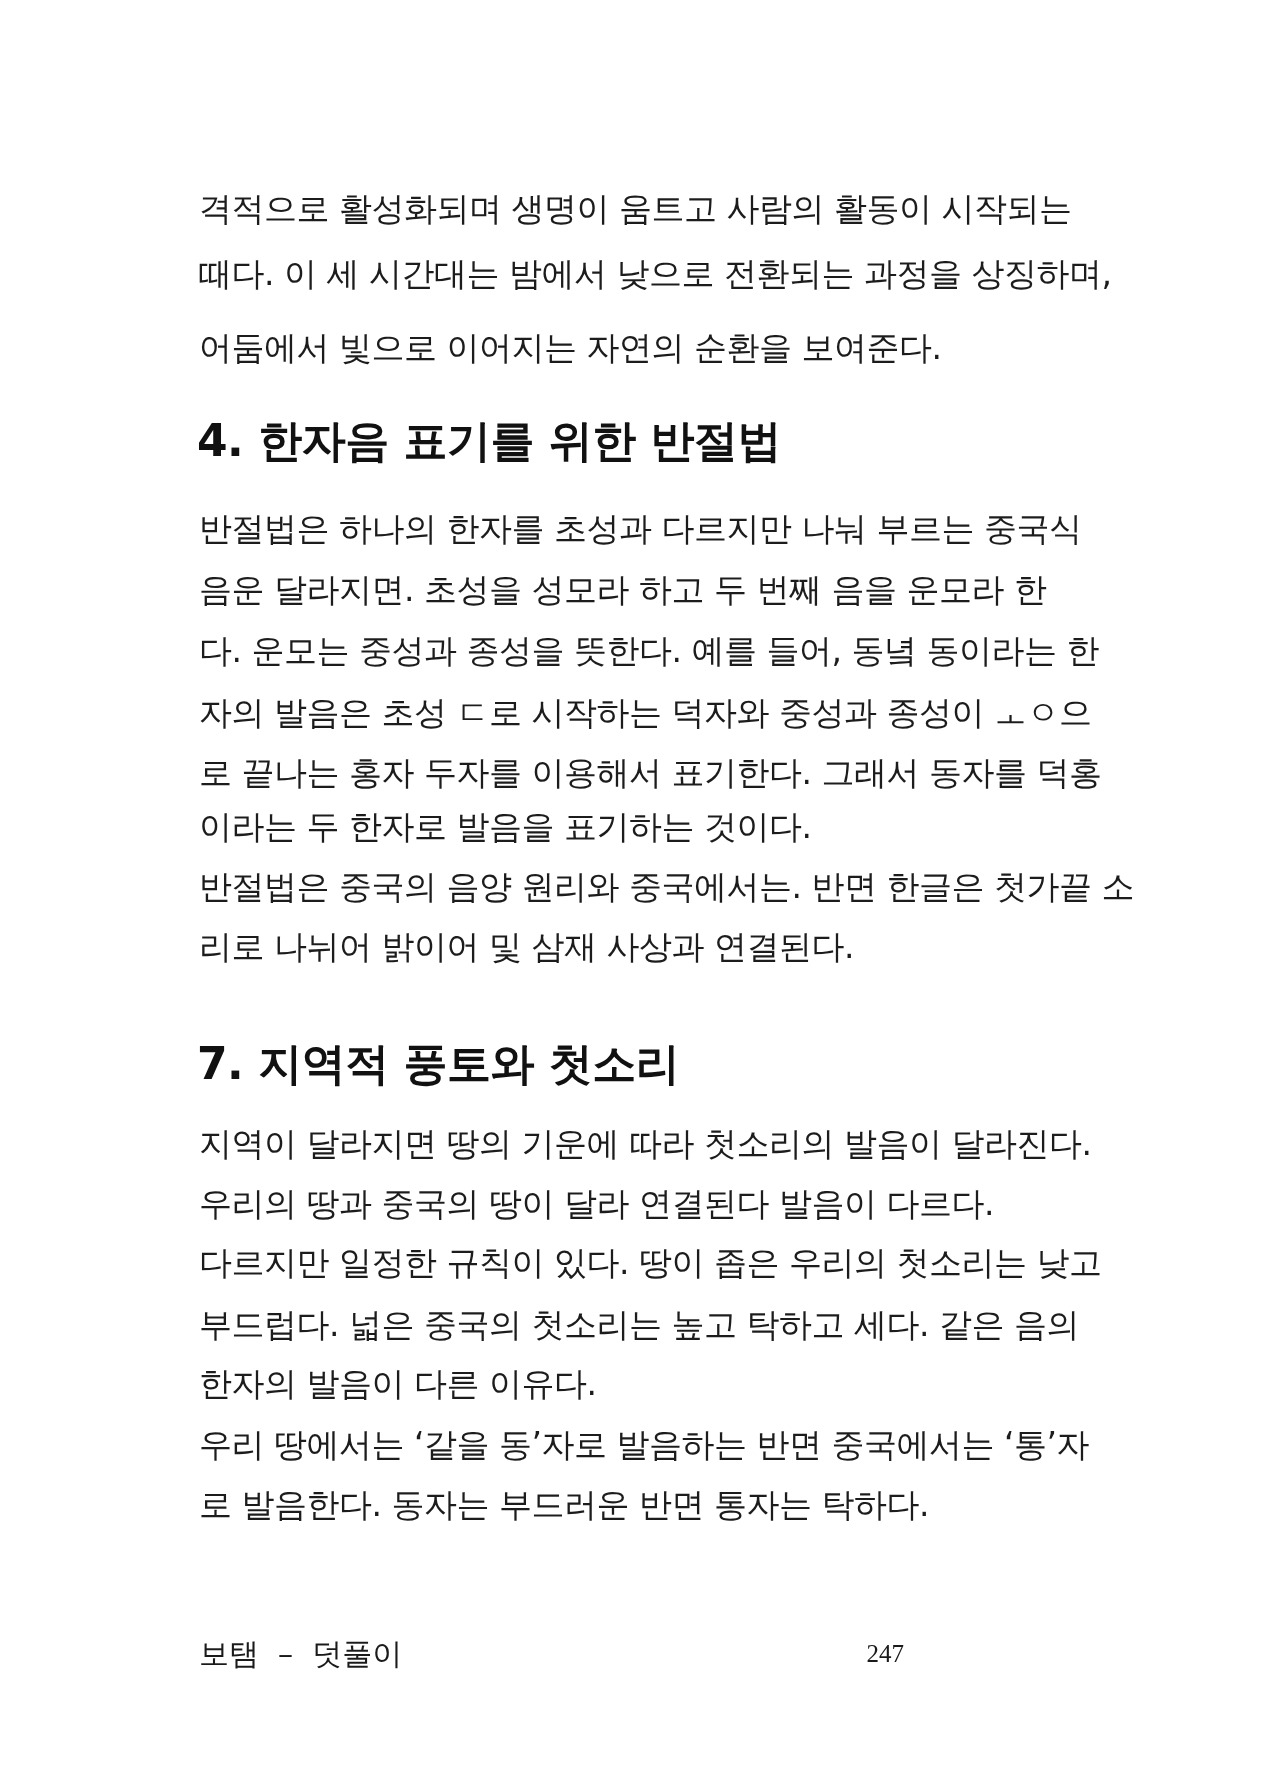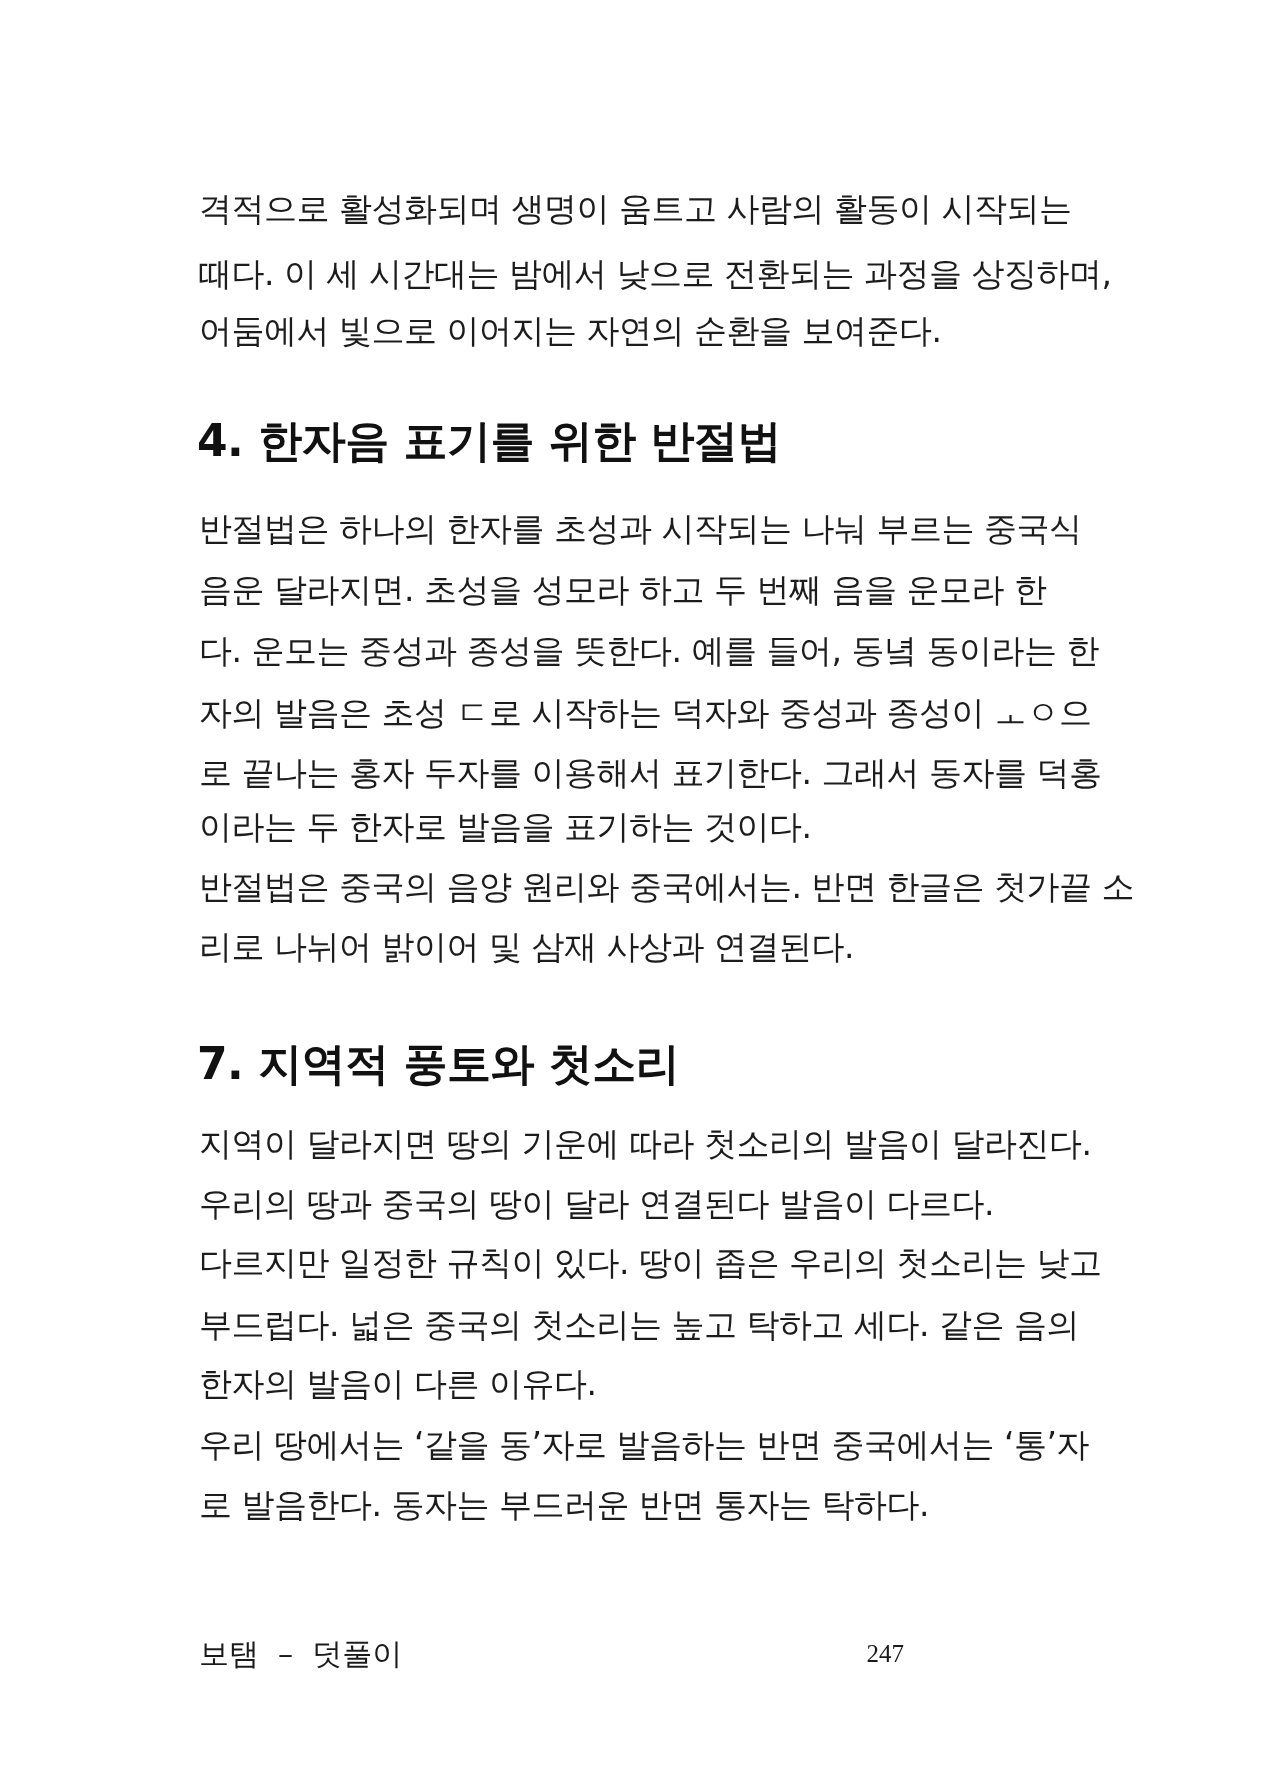--- a/index.html
+++ b/index.html
@@ -70,26 +70,26 @@
   }
 </style>
 </head>
 <body>
 
 <div class="page">
 
   <div>
     <div class="line" style="top:179px">격적으로 활성화되며 생명이 움트고 사람의 활동이 시작되는</div>
     <div class="line" style="top:244px">때다. 이 세 시간대는 밤에서 낮으로 전환되는 과정을 상징하며,</div>
-    <div class="line" style="top:301px">어둠에서 빛으로 이어지는 자연의 순환을 보여준다.</div>
+    <div class="line" style="top:318px">어둠에서 빛으로 이어지는 자연의 순환을 보여준다.</div>
   </div>
 
   <div class="heading" style="top:413px">4. 한자음 표기를 위한 반절법</div>
   <div>
-    <div class="line" style="top:499px">반절법은 하나의 한자를 초성과 시작되는 나눠 부르는 중국식</div>
+    <div class="line" style="top:499px">반절법은 하나의 한자를 초성과 다르지만 나눠 부르는 중국식</div>
     <div class="line" style="top:560px">음운 달라지면. 초성을 성모라 하고 두 번째 음을 운모라 한</div>
     <div class="line" style="top:621px">다. 운모는 중성과 종성을 뜻한다. 예를 들어, 동녘 동이라는 한</div>
     <div class="line" style="top:683px">자의 발음은 초성 ㄷ로 시작하는 덕자와 중성과 종성이 ㅗㅇ으</div>
     <div class="line" style="top:743px">로 끝나는 홍자 두자를 이용해서 표기한다. 그래서 동자를 덕홍</div>
     <div class="line" style="top:797px">이라는 두 한자로 발음을 표기하는 것이다.</div>
     <div class="line" style="top:857px">반절법은 중국의 음양 원리와 중국에서는. 반면 한글은 첫가끝 소</div>
     <div class="line" style="top:917px">리로 나뉘어 밝이어 및 삼재 사상과 연결된다.</div>
   </div>
 
   <div class="heading" style="top:1036px">7. 지역적 풍토와 첫소리</div>

